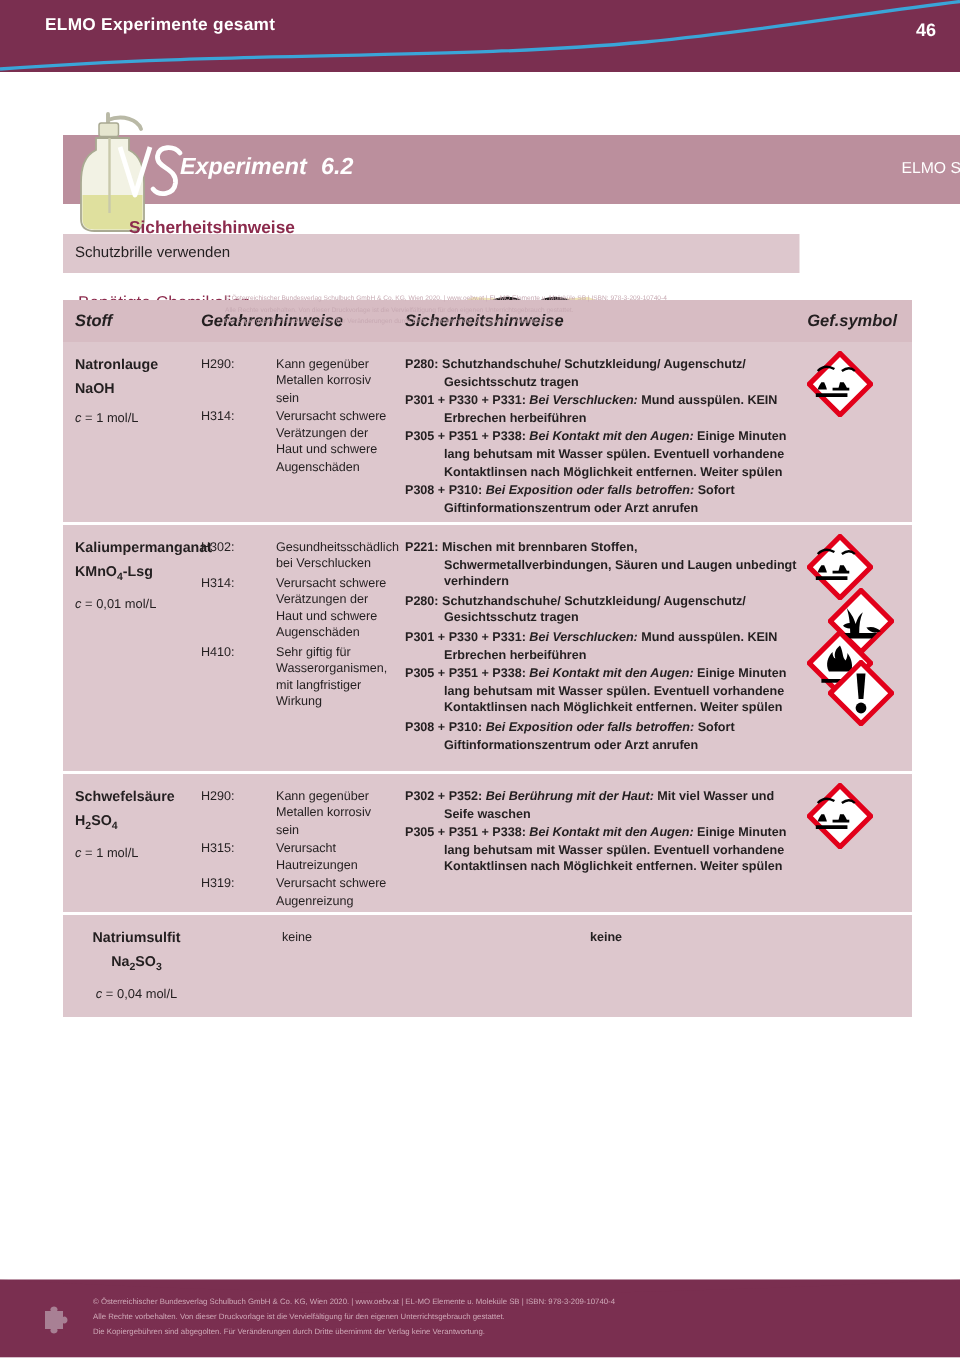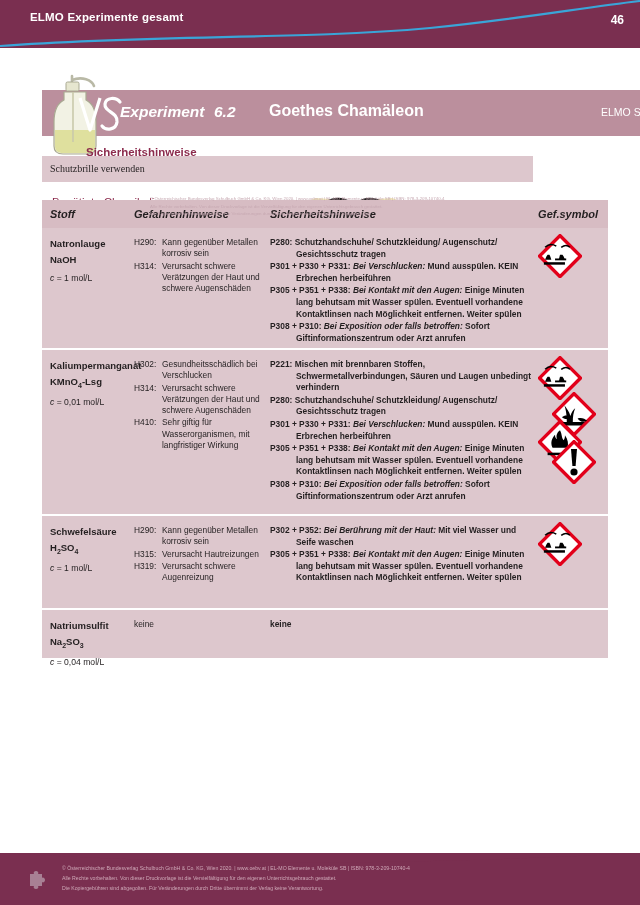--- a/index.html
+++ b/index.html
@@ -60,21 +60,20 @@
   .vs-mark { position:absolute; left:76px; top:44px; width:50px; height:46px; }
 
   
   .safety-head {
     position:absolute; left:86px; top:98px;
     color:#8c2b4d; font-size:11.5px; font-weight:bold;
   }
   .safety-box {
     position:absolute; left:42px; top:108px; width:491px; height:26px;
     background:#ddc7cd;
-    font-family:Liberation Serif, serif;
   }
   .safety-box .safety-text {
     position:absolute; left:8px; top:7px;
     font-size:10px; color:#231f20;
   }
   .glasses-icon { position:absolute; left:300px; top:140px; width:108px; height:42px; }
 
   
   .chem-head {
     position:absolute; left:52px; top:148px;
@@ -99,33 +98,33 @@
   }
 
   
   .row {
     position:absolute; left:42px; width:566px;
     background:#ddc7cd;
   }
   .row.r1 { top:180px; height:120px; }
   .row.r2 { top:302px; height:164px; }
   .row.r3 { top:468px; height:92px; }
-  .row.r4 { top:562px; height:48px; }
+  .row.r4 { top:562px; height:68px;text-align:center; }
 
   .c-stoff { position:absolute; left:8px; top:9px; width:82px; font-size:9.5px; color:#231f20; line-height:1.55; }
   .c-stoff .nm { font-weight:bold; display:block; }
   .c-stoff .fm { font-weight:bold; display:block; margin-top:1px; }
   .c-stoff .cc { display:block; margin-top:5px; font-size:8.6px; }
   .c-stoff .cc i { font-style:italic; }
   sub { font-size:7px; }
 
   .c-h { position:absolute; left:92px; top:9px; width:128px; }
   .hrow { position:relative; margin-bottom:1px; font-size:8.4px; line-height:1.34; color:#231f20; }
   .hcode { position:absolute; left:0; top:0; width:32px; }
-  .htxt { margin-left:28px; display:block; }
+  .htxt { margin-left:50px; display:block; }
 
   .c-p { position:absolute; left:228px; top:9px; width:268px; }
   .prow { font-size:8.4px; line-height:1.38; color:#231f20; margin-bottom:1px; padding-left:26px; text-indent:-26px;font-weight:bold; }
   .prow i { font-style:italic; }
 
   .c-sym { position:absolute; right:4px; top:6px; width:66px; }
 
   
   .ghs { position:relative; width:44px; height:44px; }
   .ghs svg { display:block; }
@@ -155,21 +154,20 @@
     </svg>
     <div class="header-title">ELMO Experimente gesamt</div>
     <div class="header-page">46</div>
   </div>
 
   <div class="sheet">
 
     <div class="exp-bar">
       <span class="exp-label">Experiment</span>
       <span class="exp-num">6.2</span>
-      <span class="exp-name">Goethes Chamäleon</span>
       <span class="exp-ref">ELMO S. 137</span>
     </div>
 
     <svg class="bottle-icon" viewBox="0 0 72 92">
       <path d="M30,8 L30,16 M30,12 C40,8 50,12 52,18" stroke="#b9b9a6" stroke-width="2.6" fill="none" stroke-linecap="round"></path>
       <rect x="24" y="14" width="13" height="9" rx="1.5" fill="#e6e6cf" stroke="#a9a992" stroke-width="1"></rect>
       <path d="M22,24 L22,32 C14,36 12,44 12,54 L12,78 C12,83 15,86 21,86 L45,86 C51,86 54,83 54,78 L54,54 C54,44 52,36 44,32 L44,24 Z" fill="#f2f2e4" stroke="#a9a992" stroke-width="1.2"></path>
       <path d="M13,62 L53,62 L53,78 C53,83 50,85 45,85 L21,85 C16,85 13,83 13,78 Z" fill="#ddde9a" opacity=".95"></path>
       <line x1="31" y1="24" x2="31" y2="74" stroke="#c9c9ab" stroke-width="1.6"></line>
     </svg>

